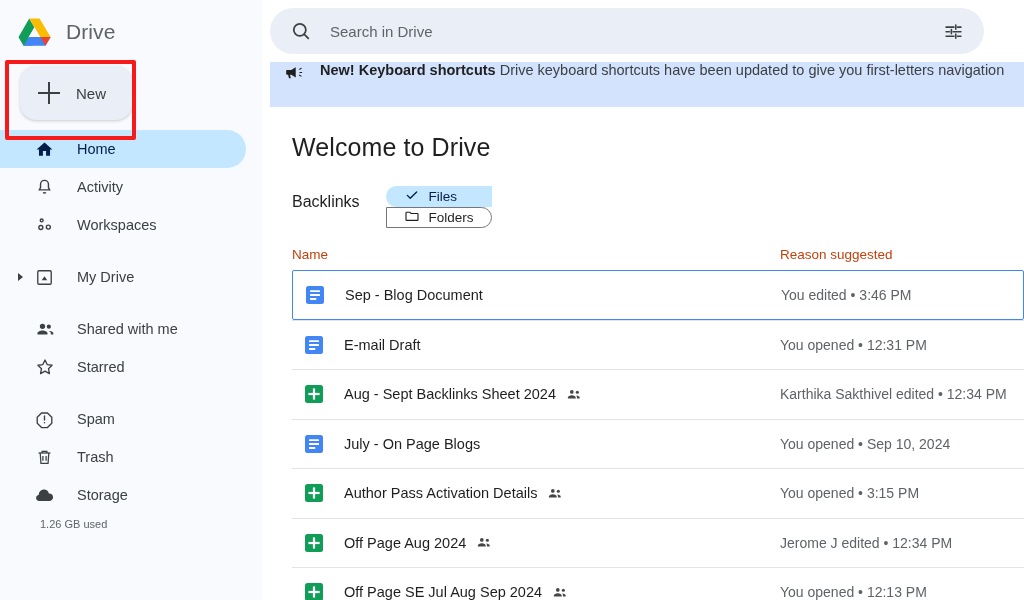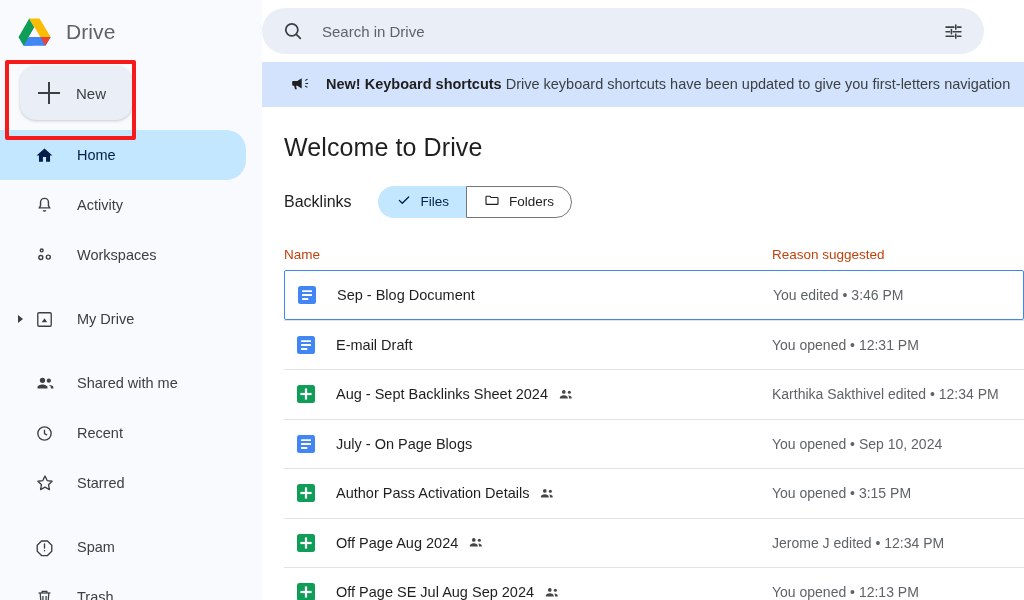--- a/index.html
+++ b/index.html
@@ -3,21 +3,21 @@
 <meta charset="utf-8">
 <style>
   * { box-sizing: border-box; margin: 0; padding: 0; }
   html, body {
     width: 1024px; height: 600px;
     overflow: hidden;
     background: #ffffff;
     font-family: "Liberation Sans", sans-serif;
     -webkit-font-smoothing: antialiased;
   }
-  .app { display: flex; width: 1024px; height: 600px; position: relative; }
+  .app { display: flex; width: 1024px; height: 600px; position: relative; gap: 8px; }
 
   
   .sidebar {
     width: 262px; height: 600px;
     background: #f8fafd;
     flex: 0 0 262px;
     position: relative;
   }
   .brand { display: flex; align-items: center; gap: 10px; padding: 12px 0 0 18px; height: 52px; }
   .brand-logo { width: 38px; height: 34px; flex: 0 0 38px; }
@@ -44,21 +44,21 @@
     left: 5px; top: 60px; width: 131px; height: 80px;
     border: 4px solid #f61a1a;
     border-radius: 2px;
     pointer-events: none;
     z-index: 30;
   }
 
   .nav { margin-top: 10px; }
   .nav-item {
     display: flex; align-items: center;
-    height: 50px;
+    height: 38px;
     padding-left: 34px;
     gap: 22px;
     border-radius: 0 20px 20px 0;
     margin-right: 16px;
     cursor: pointer;
     position: relative;
   }
   .nav-item.active { background: #c2e7ff; }
   .nav-item .nico { width: 21px; height: 21px; flex: 0 0 21px; display: flex; align-items: center; justify-content: center; }
   .nav-item .ntxt { font-size: 14.5px; color: #3c4043; white-space: nowrap; }
@@ -89,39 +89,39 @@
     flex: 1 1 auto; border: none; outline: none; background: transparent;
     font-family: "Liberation Sans", sans-serif;
     font-size: 15px; color: #3c4043;
   }
   .searchbar .s-input::placeholder { color: #5f6368; }
   .tune-btn { width: 34px; height: 34px; display: flex; align-items: center; justify-content: center; border-radius: 50%; cursor: pointer; flex: 0 0 34px; }
 
   .banner {
     background: #d3e3fd;
     height: 46px;
-    display: flex; align-items: center;
-    padding-left: 28px;
+    display: flex; align-items: flex-start;
+    padding-left: 14px;
     gap: 14px;
     margin-right: 0;
     overflow: hidden;
     white-space: nowrap;
   }
   .banner .b-ico { width: 22px; height: 22px; flex: 0 0 22px; }
   .banner .b-text { font-size: 14.5px; color: #1f1f1f; }
   .banner .b-text b { font-weight: bold; }
   .banner .b-text span { color: #3c4043; }
 
   .content { flex: 1 1 auto; padding: 0 0 0 22px; overflow: hidden; position: relative; }
 
   .page-title { font-size: 25px; color: #1f1f1f; padding: 26px 0 0 0; letter-spacing: .1px; }
 
   .chips-row { display: flex; align-items: center; gap: 26px; margin-top: 24px; }
   .chips-label { font-size: 16px; color: #1f1f1f; }
-  .segmented { display: flex; height: 32px; }
+  .segmented { display: flex; height: 32px; flex-direction: column; }
   .seg {
     display: flex; align-items: center; gap: 9px;
     padding: 0 17px; height: 32px;
     border: 1px solid #747775;
     font-size: 13.5px; color: #1f1f1f;
     cursor: pointer; background: #fff;
   }
   .seg.first { border-radius: 16px 0 0 16px; border-right: none; }
   .seg.last { border-radius: 0 16px 16px 0; }
   .seg.sel { background: #c2e7ff; border-color: #c2e7ff; color: #041e49; }
@@ -229,29 +229,20 @@
       <div class="nav-item">
         <span class="nico">
           <svg viewBox="0 0 24 24" width="20" height="20" fill="#3c4043">
               <path d="M9 12a3.2 3.2 0 1 0 0-6.4A3.2 3.2 0 0 0 9 12zm0 1.8c-2.6 0-6 1.3-6 3.2v1.6h12V17c0-1.9-3.4-3.2-6-3.2zm7.5.6c1.5.6 2.5 1.5 2.5 2.6v1.6h3V17c0-1.5-2.3-2.4-4.3-2.6z"></path>
               <circle cx="16.6" cy="9.2" r="2.5"></circle>
             </svg>
         </span>
         <span class="ntxt">Shared with me</span>
       </div>
 
-      <div class="nav-item">
-        <span class="nico">
-          <svg viewBox="0 0 24 24" width="19" height="19" fill="none" stroke="#3c4043" stroke-width="1.7">
-              <circle cx="12" cy="12" r="8.4"></circle>
-              <path d="M12 7.2V12l3.3 2"></path>
-            </svg>
-        </span>
-        <span class="ntxt">Recent</span>
-      </div>
 
       <div class="nav-item">
         <span class="nico">
           <svg viewBox="0 0 24 24" width="20" height="20" fill="none" stroke="#3c4043" stroke-width="1.6" stroke-linejoin="round">
               <path d="M12 3.6l2.6 5.5 5.9.8-4.3 4.1 1.1 5.9-5.3-2.9-5.3 2.9 1.1-5.9-4.3-4.1 5.9-.8z"></path>
             </svg>
         </span>
         <span class="ntxt">Starred</span>
       </div>
 

